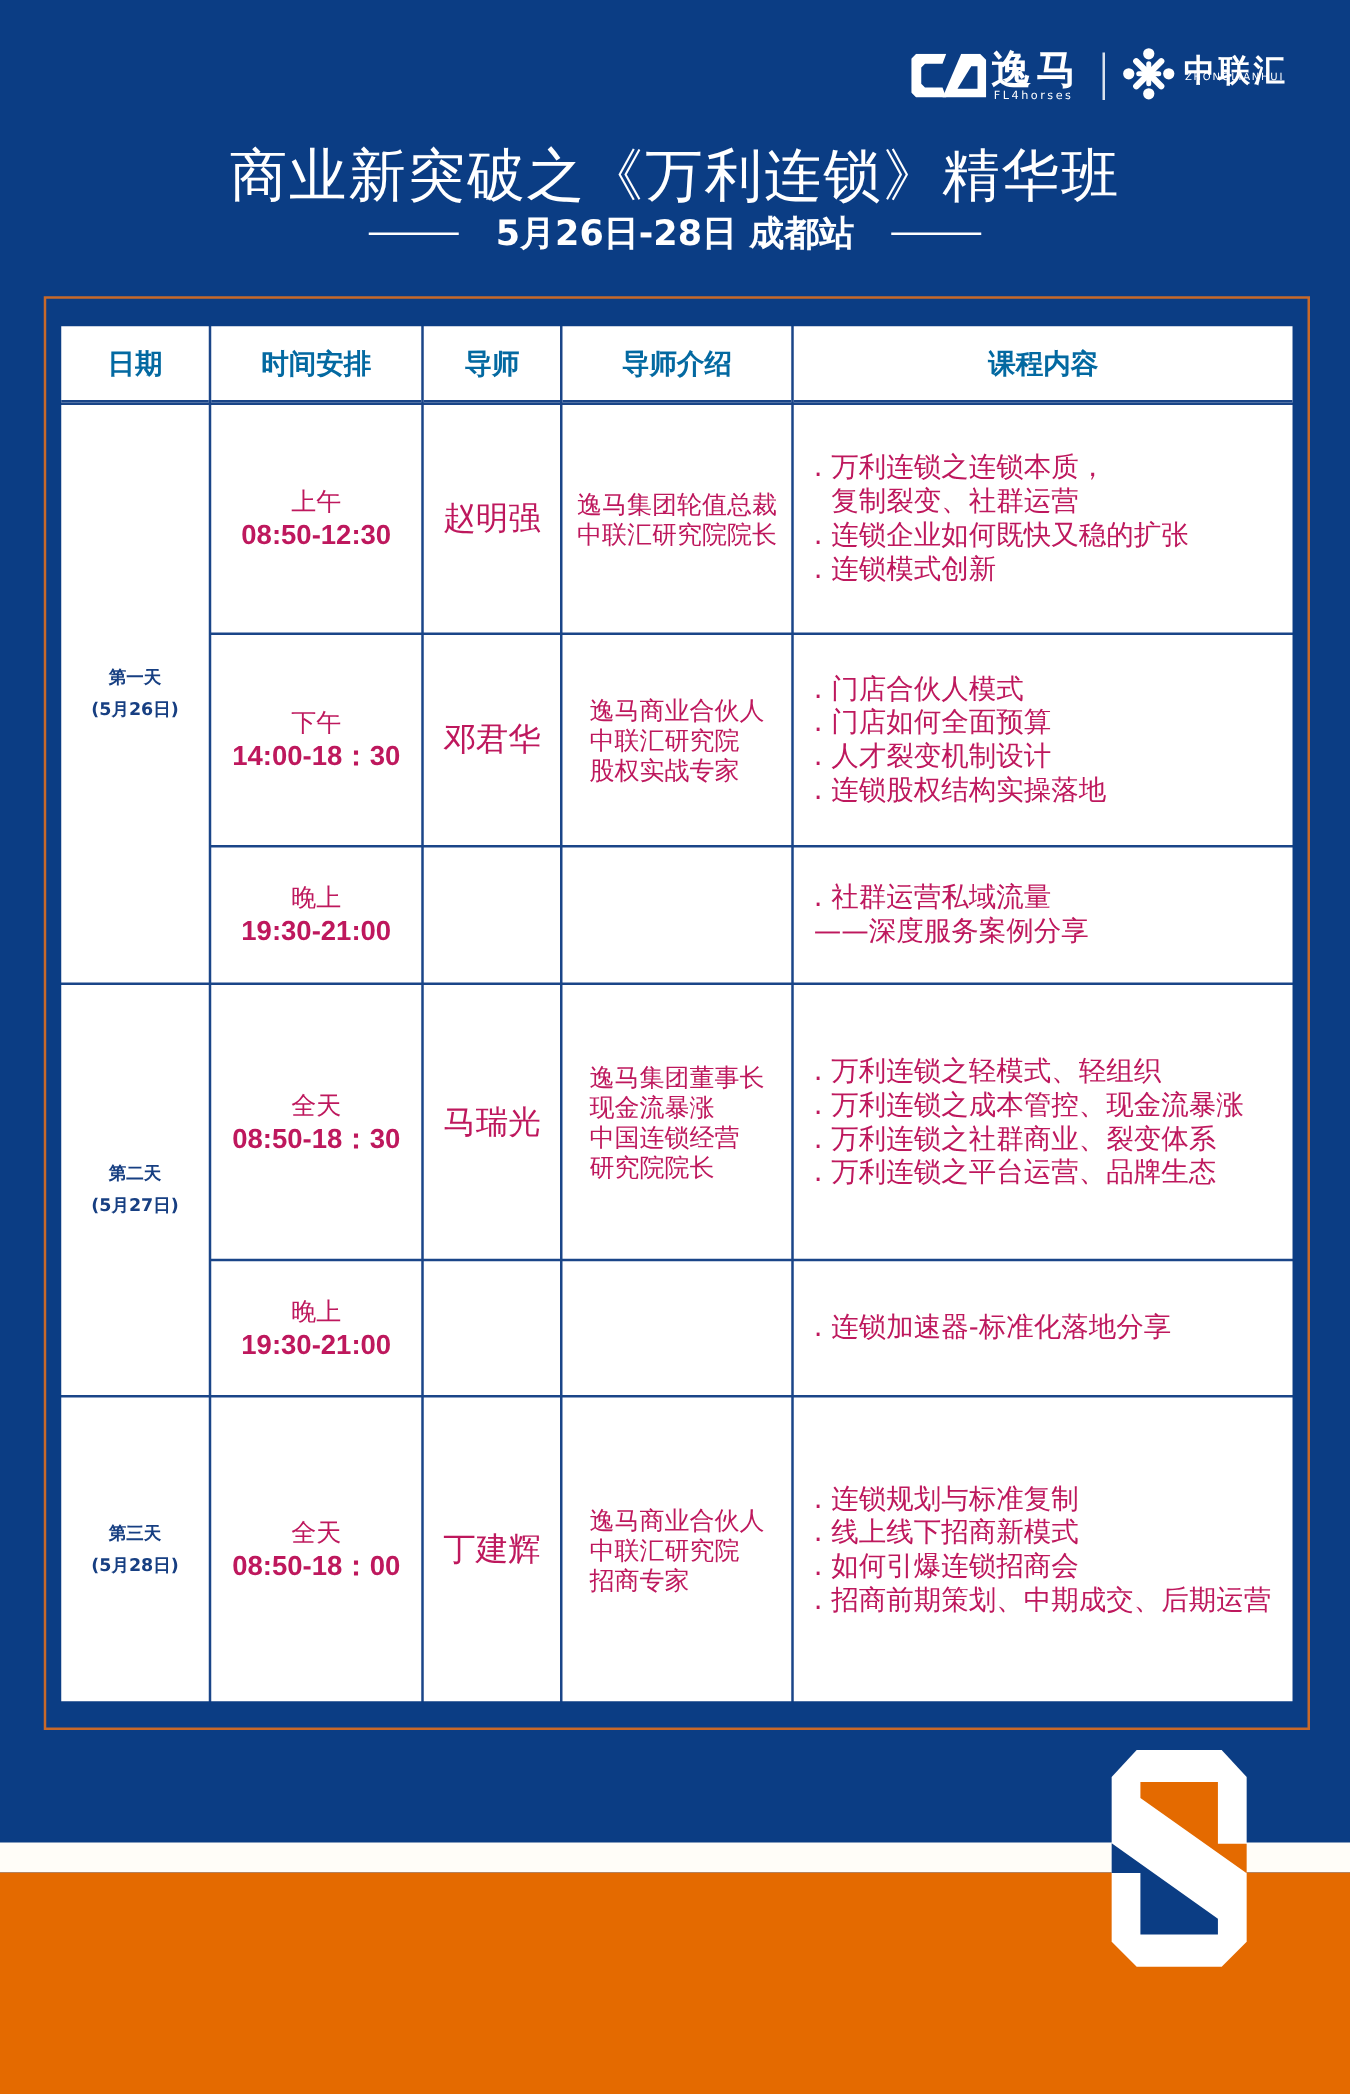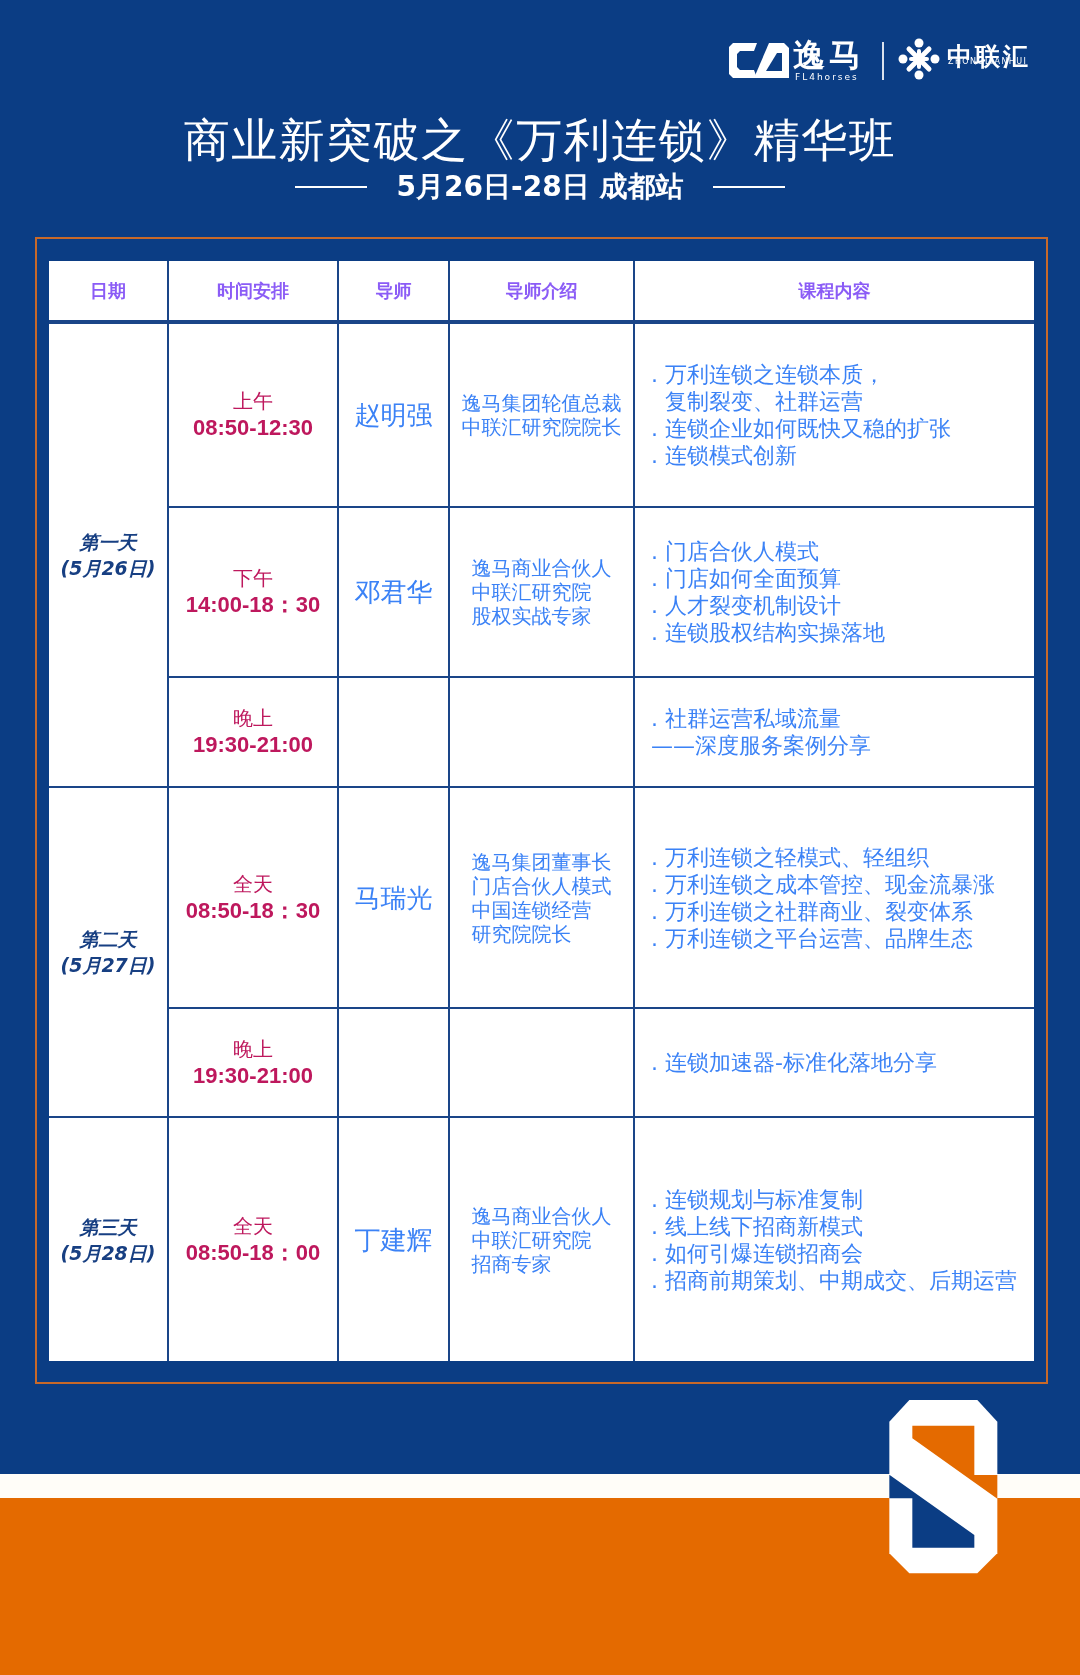--- a/index.html
+++ b/index.html
@@ -38,25 +38,25 @@
   }
   .schedule {
     position: absolute; left: 49px; top: 261px; width: 985px; height: 1100px;
     display: grid;
     grid-template-columns: 118px 168px 109px 183px 399px;
     grid-template-rows: 61px 182px 168px 108px 219px 107px 243px;
     gap: 2px; background: #1a4588;
   }
   .cell {
     background: #fff; display: flex; flex-direction: column;
-    justify-content: center; align-items: center; color: #3b82f6; box-sizing: border-box;
+    justify-content: center; align-items: center; color: #be185d; box-sizing: border-box;
     overflow: hidden;
   }
-  .hdr { font-weight: bold; font-size: 18px; color: #8b5cf6; border-bottom: 2px solid #1a4588; }
-  .day { font-weight: bold; font-size: 19px; line-height: 26px; color: #173f82; text-align: center; font-style: italic; }
+  .hdr { font-weight: bold; font-size: 22px; color: #0369a1; border-bottom: 2px solid #1a4588; }
+  .day { font-weight: bold; font-size: 14px; line-height: 26px; color: #173f82; text-align: center; }
   .time { text-align: center; color: #be185d; }
   .time .period { font-size: 20px; line-height: 26px; }
   .time .range { font-family: "Liberation Sans", sans-serif; font-weight: bold; font-size: 22px; line-height: 28px; white-space: nowrap; }
   .tutor { font-size: 26px; line-height: 30px; text-align: center; }
   .bio .bio-block { text-align: left; font-size: 20px; line-height: 24px; }
   .content { align-items: flex-start; padding-left: 16px; }
   .cline { font-size: 22px; line-height: 27px; white-space: pre; }
 
   .emblem { position: absolute; left: 860px; top: 1380px; width: 180px; height: 220px; }
 </style>
@@ -169,21 +169,21 @@
   <div class="cell time" style="grid-row:5;grid-column:2">
     <div class="period">全天</div>
     <div class="range">08:50-18：30</div>
   </div>
   <div class="cell tutor" style="grid-row:5;grid-column:3">
     <div>马瑞光</div>
   </div>
   <div class="cell bio" style="grid-row:5;grid-column:4">
     <div class="bio-block">
       <div>逸马集团董事长</div>
-      <div>门店合伙人模式</div>
+      <div>现金流暴涨</div>
       <div>中国连锁经营</div>
       <div>研究院院长</div>
     </div>
   </div>
   <div class="cell content" style="grid-row:5;grid-column:5">
     <div class="cline">. 万利连锁之轻模式、轻组织</div>
     <div class="cline">. 万利连锁之成本管控、现金流暴涨</div>
     <div class="cline">. 万利连锁之社群商业、裂变体系</div>
     <div class="cline">. 万利连锁之平台运营、品牌生态</div>
   </div>

